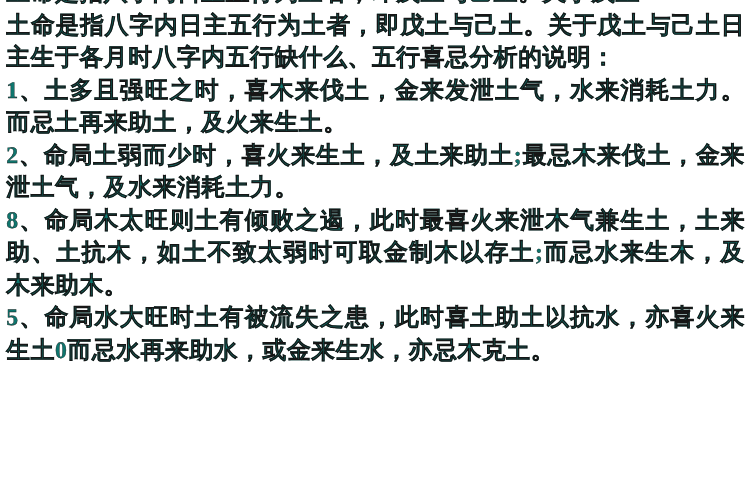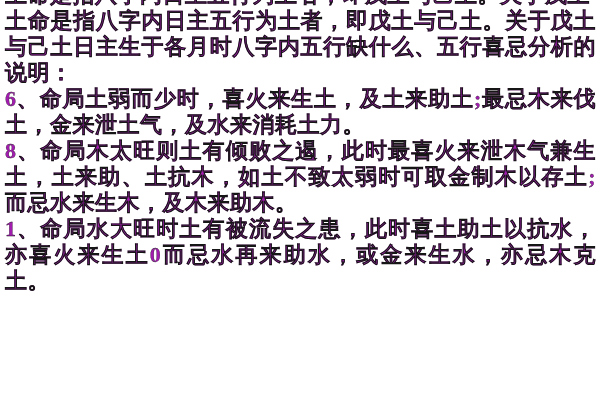--- a/index.html
+++ b/index.html
@@ -10,22 +10,22 @@
   .page {
     position: relative;
     width: 600px;
     height: 324px;
     background: #ffffff;
     overflow: hidden;
     box-sizing: border-box;
     padding: 0 4px 0 5px;
     font-family: "Liberation Serif", "DejaVu Serif", serif;
     font-weight: 700;
-    color: #a21caf;
-    font-size: 22px;
+    color: #0f766e;
+    font-size: 19px;
     line-height: 26px;
     letter-spacing: 0.5px;
     text-align: justify;
     text-justify: inter-character;
     -webkit-text-stroke: 0.3px #161616;
   }
   
   .clip-top {
     height: 8px;
     overflow: hidden;
@@ -44,21 +44,22 @@
 <body>
 
 <div class="page">
 
   <div class="clip-top">
     <span>土命是指八字内日主五行为土者，即戊土与己土。关于戊土</span>
   </div>
 
   <p class="para">土命是指八字内日主五行为土者，即戊土与己土。关于戊土与己土日主生于各月时八字内五行缺什么、五行喜忌分析的说明：</p>
 
+  <p class="para">1、土多且强旺之时，喜木来伐土，金来发泄土气，水来消耗土力。而忌土再来助土，及火来生土。</p>
 
-  <p class="para">6、命局土弱而少时，喜火来生土，及土来助土;最忌木来伐土，金来泄土气，及水来消耗土力。</p>
+  <p class="para">2、命局土弱而少时，喜火来生土，及土来助土;最忌木来伐土，金来泄土气，及水来消耗土力。</p>
 
 
   <p class="para">8、命局木太旺则土有倾败之遏，此时最喜火来泄木气兼生土，土来助、土抗木，如土不致太弱时可取金制木以存土;而忌水来生木，及木来助木。</p>
 
-  <p class="para">1、命局水大旺时土有被流失之患，此时喜土助土以抗水，亦喜火来生土0而忌水再来助水，或金来生水，亦忌木克土。</p>
+  <p class="para">5、命局水大旺时土有被流失之患，此时喜土助土以抗水，亦喜火来生土0而忌水再来助水，或金来生水，亦忌木克土。</p>
 
 </div>
 
 </body></html>

